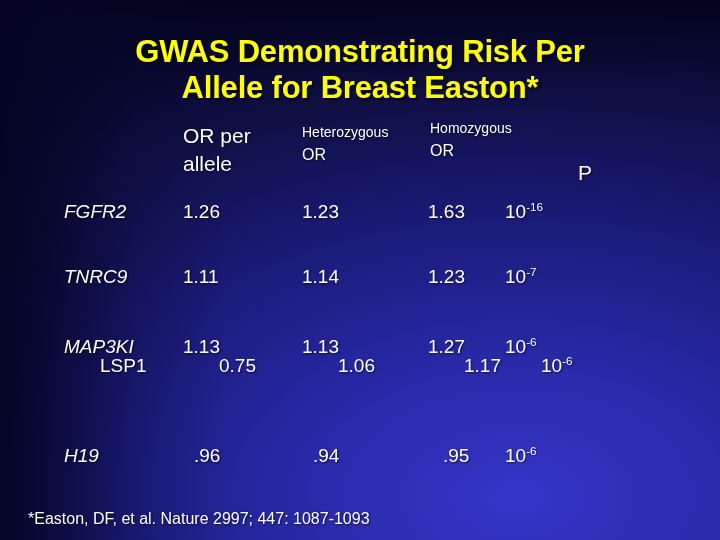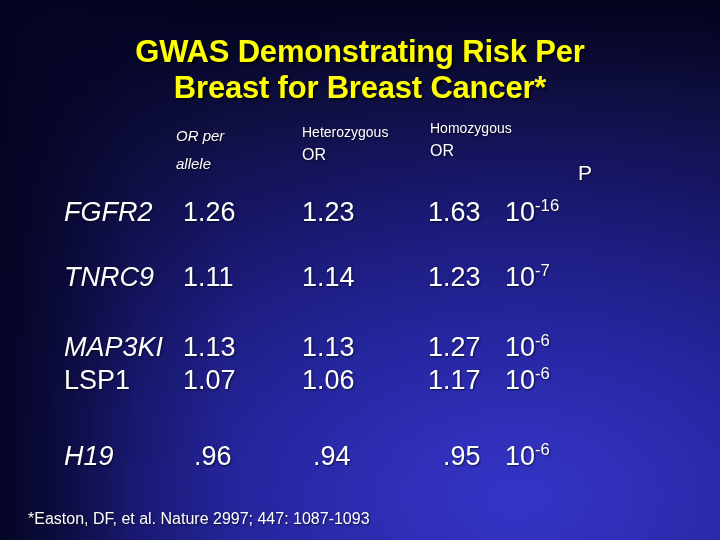--- a/index.html
+++ b/index.html
@@ -49,25 +49,24 @@
   .title .line { display: block; }
 
   
   .hdr {
     position: absolute;
     color: #ffffff;
     text-shadow: 1px 1px 2px rgba(0,0,0,0.6);
     white-space: nowrap;
   }
   .hdr-or-allele {
-    left: 176px;
+    left: 183px;
     top: 122px;
-    font-size: 15px;
+    font-size: 21px;
     line-height: 28px;
-    font-style: italic;
   }
   .hdr-small {
     font-size: 14px;
     line-height: 17px;
   }
   .hdr-big {
     font-size: 16px;
     line-height: 28px;
   }
   .hdr-het { left: 302px; top: 124px; }
@@ -76,40 +75,40 @@
     left: 578px;
     top: 160px;
     font-size: 21px;
     line-height: 26px;
   }
 
   
   .cell {
     position: absolute;
     color: #ffffff;
-    font-size: 27px;
+    font-size: 19px;
     line-height: 26px;
     white-space: nowrap;
     text-shadow: 1px 1px 2px rgba(0,0,0,0.6);
   }
   .gene { left: 64px; }
   .gene.ital { font-style: italic; }
   .c1 { left: 183px; }
   .c2 { left: 302px; }
   .c3 { left: 428px; text-align: center; }
   .c4 { left: 505px; }
   
   .shift .c1 { left: 194px; }
   .shift .c2 { left: 313px; }
   .shift .c3 { left: 443px; }
 
   .r1 { top: 199px; }
   .r2 { top: 264px; }
   .r3 { top: 334px; }
-  .r4 { top: 367px; }
+  .r4 { top: 353px; margin-left: 36px; }
   .r5 { top: 443px; }
 
   sup {
     font-size: 0.62em;
     vertical-align: super;
     line-height: 0;
   }
 
   
   .footnote {
@@ -124,21 +123,21 @@
   }
 </style>
 </head>
 <body>
 
 <div id="slide">
   <div id="content">
 
     <div class="title">
       <span class="line">GWAS Demonstrating Risk Per</span>
-      <span class="line">Breast for Breast Cancer*</span>
+      <span class="line">Allele for Breast Easton*</span>
     </div>
 
     <div class="hdr hdr-or-allele">
       <div>OR per</div>
       <div>allele</div>
     </div>
 
     <div class="hdr hdr-het">
       <div class="hdr-small">Heterozygous</div>
       <div class="hdr-big">OR</div>
@@ -170,21 +169,21 @@
     <div>
       <div class="cell gene ital r3">MAP3KI</div>
       <div class="cell c1 r3">1.13</div>
       <div class="cell c2 r3">1.13</div>
       <div class="cell c3 r3">1.27</div>
       <div class="cell c4 r3"><span>10</span><sup>-6</sup></div>
     </div>
 
     <div>
       <div class="cell gene r4">LSP1</div>
-      <div class="cell c1 r4">1.07</div>
+      <div class="cell c1 r4">0.75</div>
       <div class="cell c2 r4">1.06</div>
       <div class="cell c3 r4">1.17</div>
       <div class="cell c4 r4"><span>10</span><sup>-6</sup></div>
     </div>
 
     <div class="shift">
       <div class="cell gene ital r5">H19</div>
       <div class="cell c1 r5">.96</div>
       <div class="cell c2 r5">.94</div>
       <div class="cell c3 r5">.95</div>

